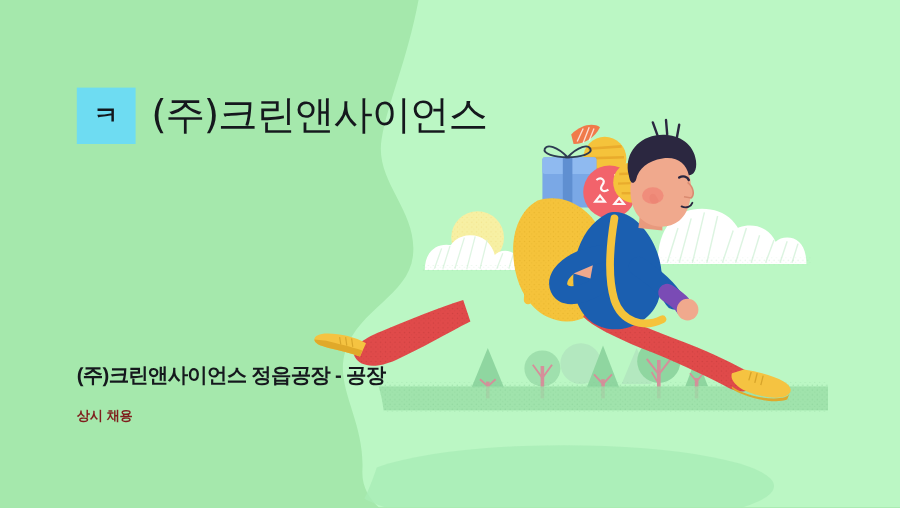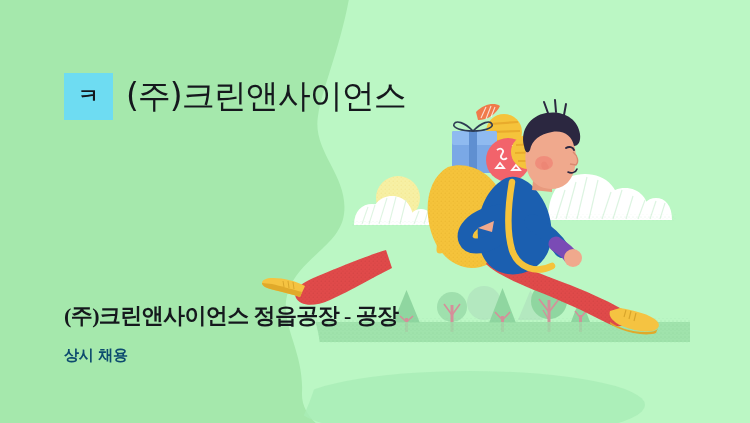--- a/index.html
+++ b/index.html
@@ -54,34 +54,34 @@
     letter-spacing:-1px;
     white-space:nowrap;
     line-height:1.1;
   }
   .footer-block {
     position:absolute;
     left:64px; top:302px;
     z-index:5;
   }
   .job-title {
-    font-family:Liberation Serif, serif;
-    font-size:22px;
+    font-family:Liberation Sans, sans-serif;
+    font-size:17px;
     font-weight:700;
     color:#15181d;
     letter-spacing:-0.6px;
     white-space:nowrap;
     line-height:1.3;
   }
   .job-status {
     margin-top:15px;
     font-family:"DejaVu Sans","Liberation Sans",sans-serif;
-    font-size:15px;
+    font-size:11px;
     font-weight:700;
-    color:#0c4a6e;
+    color:#7f1d1d;
     letter-spacing:-0.3px;
     white-space:nowrap;
   }
 </style>
 </head>
 <body>
 
 <div class="card">
 
   <svg class="illustration" viewBox="0 0 750 423" xmlns="http://www.w3.org/2000/svg">

